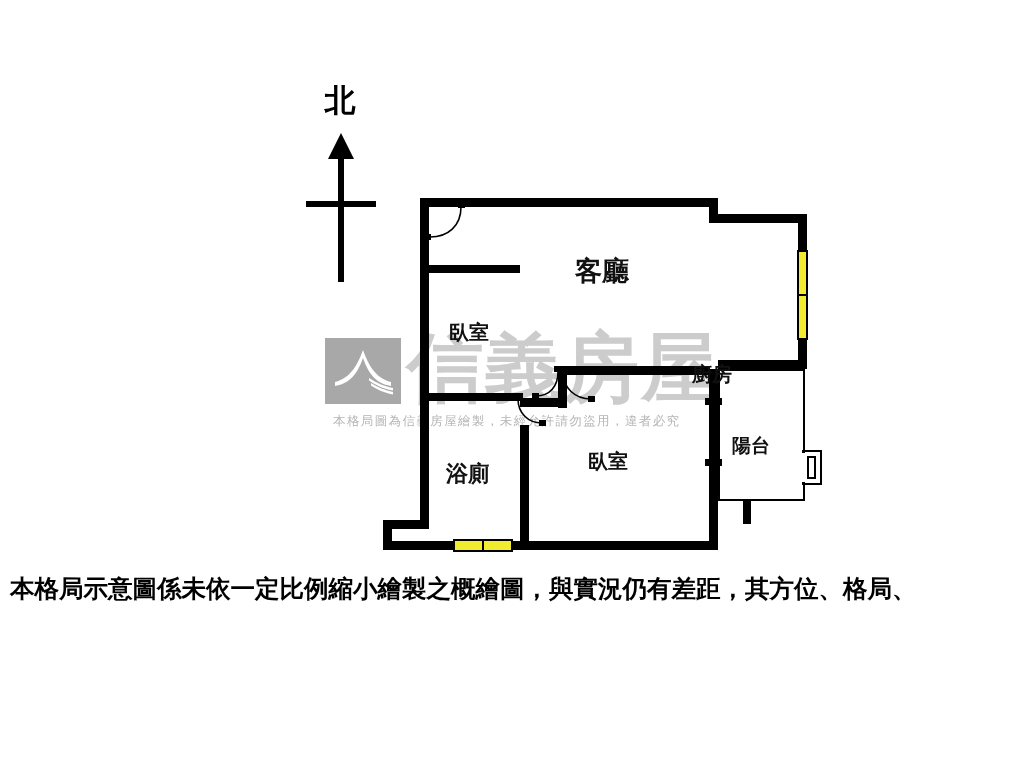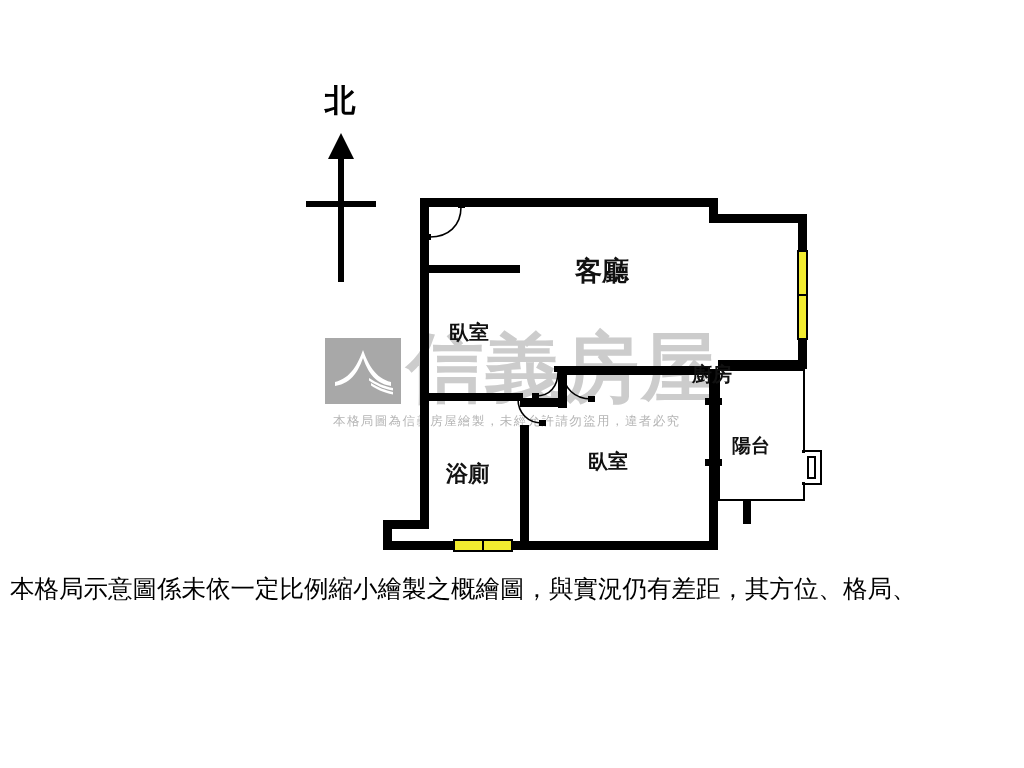--- a/index.html
+++ b/index.html
@@ -153,21 +153,21 @@
   .disclaimer {
     position: absolute;
     left: 10px;
     top: 572px;
     width: 1004px;
     font-size: 24.5px;
     line-height: 33px;
     letter-spacing: 0px;
     color: #000;
     font-family: "DejaVu Serif", "Liberation Serif", serif;
-    font-weight: 400;
+    font-weight: 700;
   }
   .disclaimer .line { display: block; white-space: nowrap; }
 </style>
 </head>
 <body>
 
 <div id="canvas">
 
   <div class="north-group">
     <div class="north-label">北</div>

